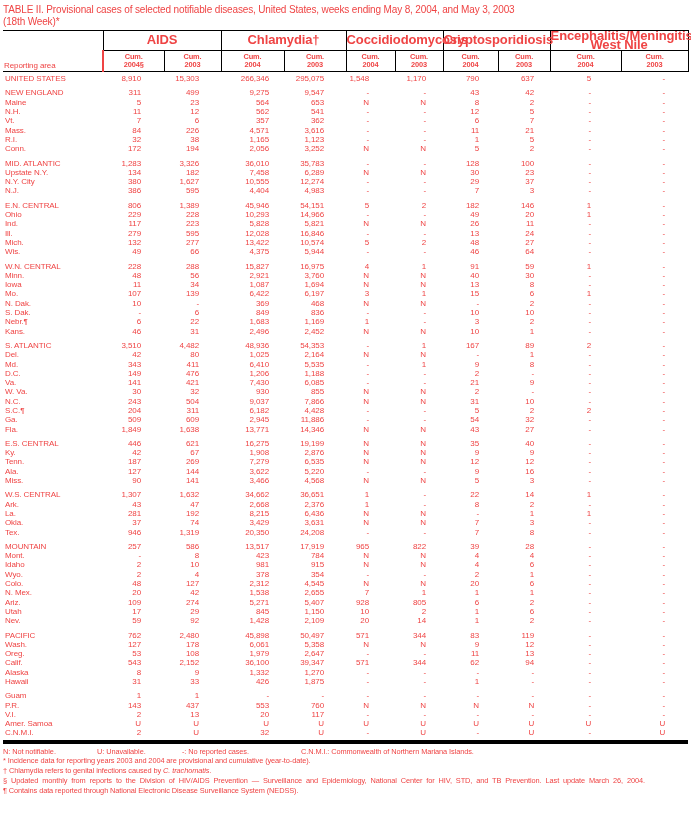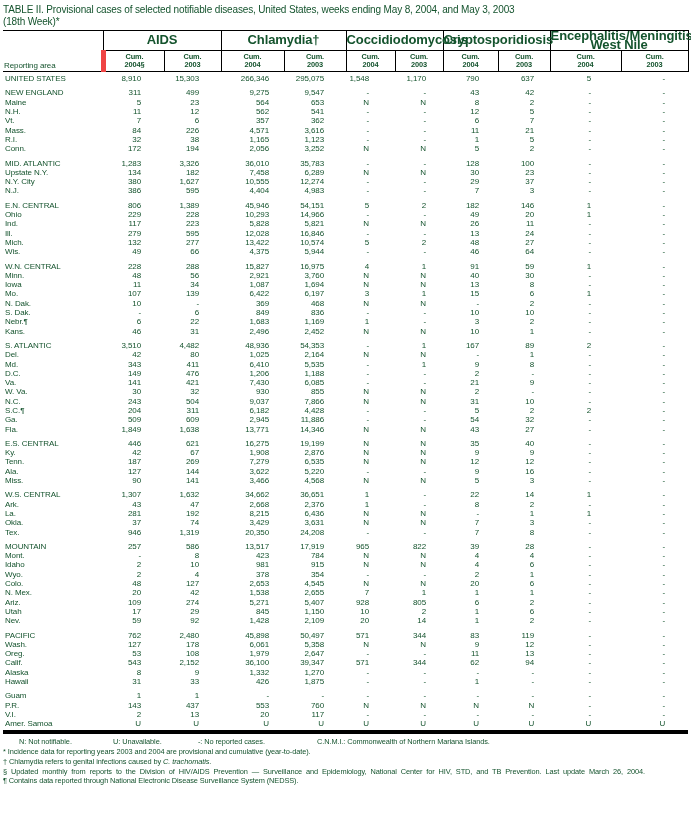--- a/index.html
+++ b/index.html
@@ -1,21 +1,21 @@
 <!DOCTYPE html>
 <html><head>
 <meta charset="utf-8">
 <style>
   * { box-sizing: border-box; }
   html, body { margin: 0; padding: 0; background: #ffffff; }
   .page {
     width: 691px; height: 822px;
     padding: 4px 11px 0 3px;
     font-family: "Liberation Sans", sans-serif;
-    color: #14532d;
+    color: #ef4444;
     overflow: hidden;
     background: #ffffff;
   }
   .title { font-size: 10px; line-height: 11.5px; letter-spacing: -0.15px; margin-bottom: 3px; }
   table.tbl {
     border-collapse: collapse; table-layout: fixed;
     width: 685px; letter-spacing: -0.1px;
   }
   col.c0 { width: 100px; } col.c1 { width: 61px; } col.c2 { width: 57px; }
   col.c3 { width: 63px; } col.c4 { width: 62px; } col.c5 { width: 49px; }
@@ -26,21 +26,21 @@
     border: 1px solid #000; font-weight: bold; font-size: 13px;
     line-height: 8.6px; text-align: center; vertical-align: middle;
     height: 18px; white-space: pre-line; padding: 1px 0;
   }
   td.corner { border-top: 1px solid #000; border-right: 1px solid #000; }
   th.colhead {
     border: 1px solid #000; font-weight: bold; font-size: 7.4px;
     line-height: 8.6px; text-align: center; vertical-align: middle; height: 21px;
   }
   td.rep {
-    border-bottom: 1px solid #000; border-right: 5px solid #ef4444;
+    border-bottom: 1px solid #000; border-right: 2px solid #ef4444;
     vertical-align: bottom; text-align: left; font-weight: normal;
     font-size: 8px; padding: 0 0 1px 1px;
   }
   tbody td {
     padding: 0; font-size: 8px; height: 9.3px; line-height: 9.3px;
     white-space: nowrap; text-align: right;
   }
   tbody td.lbl { text-align: left; padding-left: 2px; }
   tbody td:nth-child(2)  { padding-right: 23px; }
   tbody td:nth-child(3)  { padding-right: 22px; }
@@ -50,21 +50,21 @@
   tbody td:nth-child(7)  { padding-right: 17px; }
   tbody td:nth-child(8)  { padding-right: 19px; }
   tbody td:nth-child(9)  { padding-right: 16px; }
   tbody td:nth-child(10) { padding-right: 30px; }
   tbody td:nth-child(11) { padding-right: 23px; }
   tr.spacer td { height: 5px; line-height: 5px; }
   tbody tr:first-child td { padding-top: 2px; }
   .bottom-bar { width: 685px; height: 4px; background: #000; margin-top: 2px; }
   .footnotes { margin-top: 3px; font-size: 7.4px; line-height: 9.7px; letter-spacing: -0.1px; width: 685px; }
   .legend { display: flex; }
-  .legend span:nth-child(1) { width: 94px; margin-left: 16px; }
+  .legend span:nth-child(1) { width: 94px; }
   .legend span:nth-child(2) { width: 85px; }
   .legend span:nth-child(3) { width: 119px; }
   .note { padding-left: 9px; text-indent: -9px; }
   .note.justify { text-align: justify; word-spacing: 2px; }
   .note i { font-style: italic; }
 </style>
 </head>
 <body>
 
 <div class="page">
@@ -813,21 +813,21 @@
           <td>-</td>
           <td>2</td>
           <td>1</td>
           <td>-</td>
           <td>-</td>
         </tr>
         <tr>
           <td class="lbl">Colo.</td>
           <td>48</td>
           <td>127</td>
-          <td>2,653</td>
+          <td>2,312</td>
           <td>4,545</td>
           <td>N</td>
           <td>N</td>
           <td>20</td>
           <td>6</td>
           <td>-</td>
           <td>-</td>
         </tr>
         <tr>
           <td class="lbl">N. Mex.</td>
@@ -1008,20 +1008,33 @@
           <td class="lbl">Amer. Samoa</td>
           <td>U</td>
           <td>U</td>
           <td>U</td>
           <td>U</td>
           <td>U</td>
           <td>U</td>
           <td>U</td>
           <td>U</td>
           <td>U</td>
+          <td>U</td>
+        </tr>
+        <tr>
+          <td class="lbl">C.N.M.I.</td>
+          <td>2</td>
+          <td>U</td>
+          <td>32</td>
+          <td>U</td>
+          <td>-</td>
+          <td>U</td>
+          <td>-</td>
+          <td>U</td>
+          <td>-</td>
           <td>U</td>
         </tr>
       </tbody>
   </table>
 
   <div class="bottom-bar"></div>
 
   <div class="footnotes">
     <div class="legend" id="fn-legend">
         <span>N: Not notifiable.</span>

